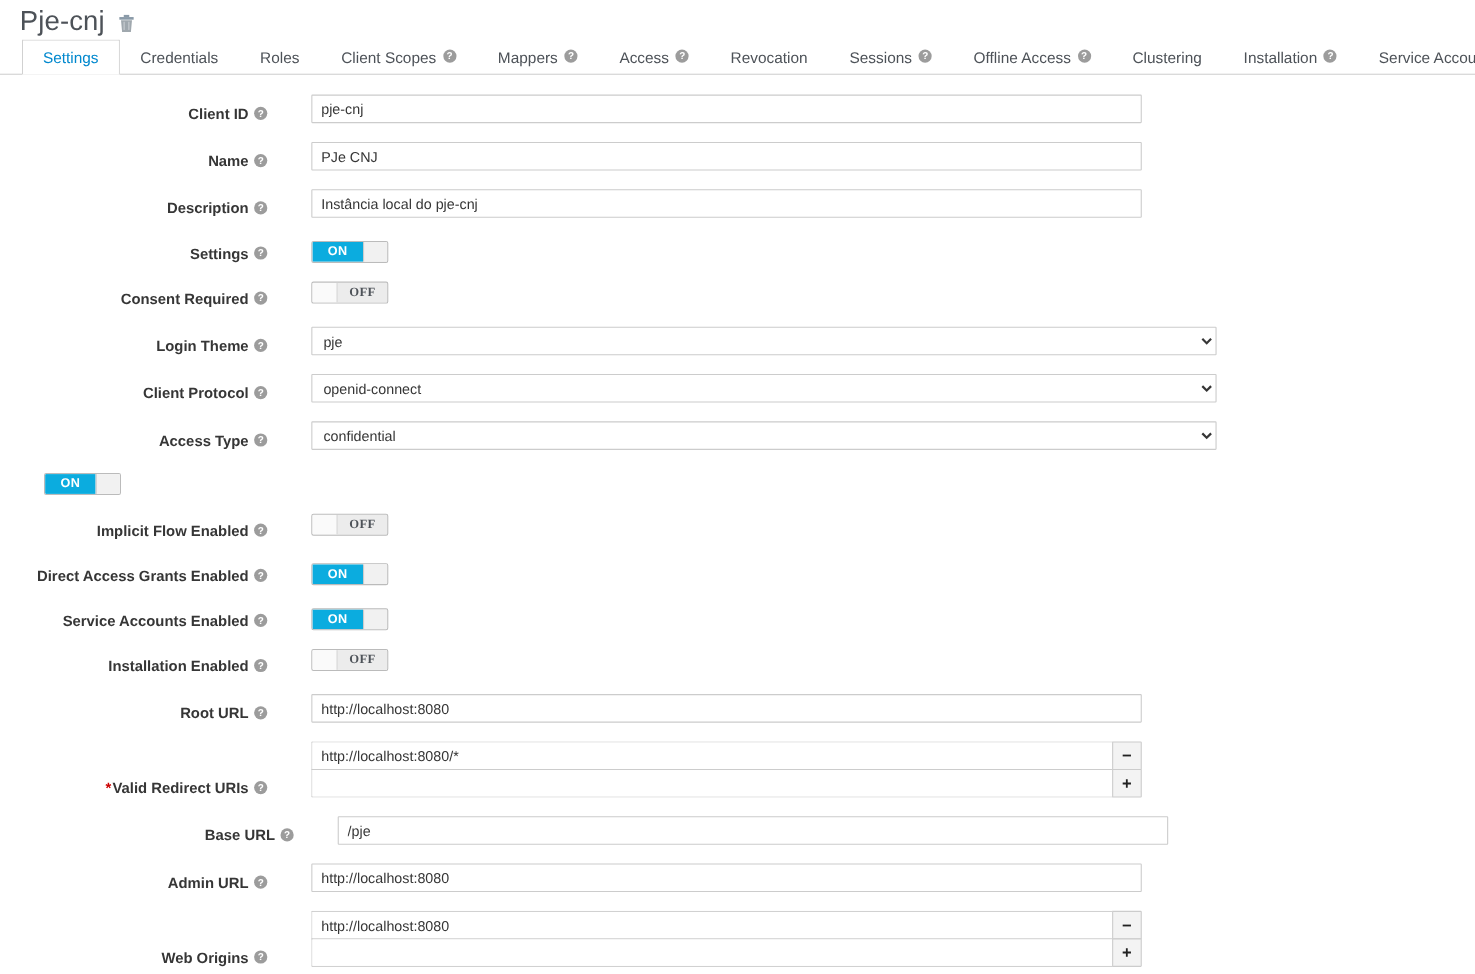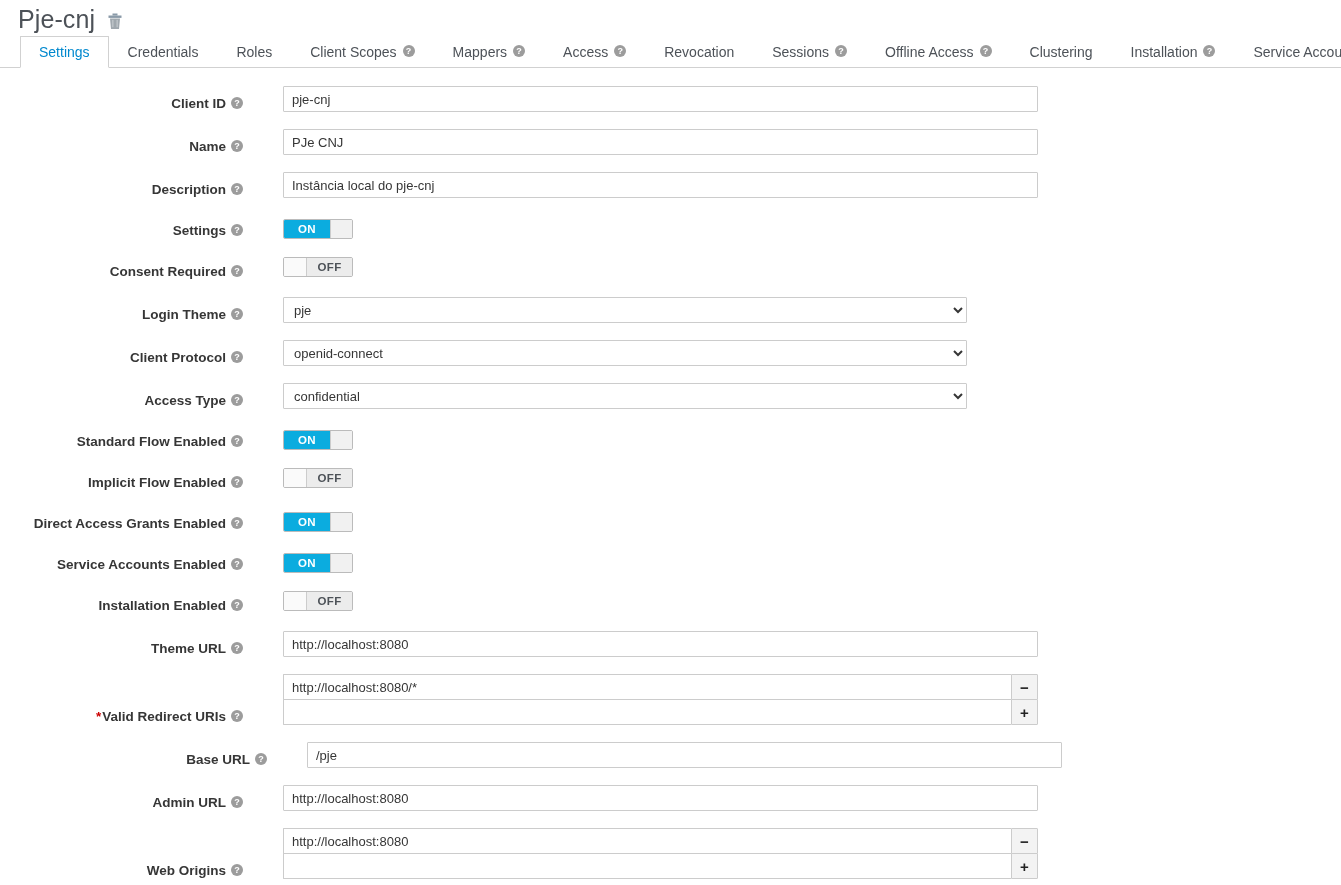--- a/index.html
+++ b/index.html
@@ -127,21 +127,21 @@
     background: #ffffff;
     outline: none;
   }
   input.txt.with-btn {
     width: 728px;
     border-right: none;
     border-radius: 1px 0 0 1px;
   }
 
   select.sel {
-    width: 684px;
+    width: 823px;
     height: 26px;
     padding: 2px 6px;
     font-size: 13px;
     font-family: "Liberation Sans", sans-serif;
     color: #363636;
     border: 1px solid #cccccc;
     border-radius: 1px;
     background: #ffffff;
     outline: none;
   }
@@ -177,20 +177,21 @@
   }
   .toggle.off .seg-knob {
     flex: 0 0 23px;
     background: #fafafa;
     border-right: 1px solid #cccccc;
   }
   .toggle.off .seg-label {
     flex: 1;
     background: #ececec;
     color: #4d5258;
+    font-family: Liberation Serif, serif;
   }
 
   
   .multi-row {
     display: flex;
     align-items: stretch;
     margin-bottom: 0;
   }
   .multi-row + .multi-row { margin-top: -1px; }
   .mv-btn {
@@ -353,23 +354,20 @@
       <span>Access Type</span><span class="help-icon">?</span>
     </div>
     <div class="form-control-wrap">
       <select class="sel">
         <option>confidential</option>
       </select>
     </div>
   </div>
 
   <div class="form-row">
-    <div class="form-label">
-      <span>Standard Flow Enabled</span><span class="help-icon">?</span>
-    </div>
     <div class="form-control-wrap">
       <div class="toggle on">
         <div class="seg seg-label">ON</div>
         <div class="seg seg-knob"></div>
       </div>
     </div>
   </div>
 
   <div class="form-row">
     <div class="form-label">
@@ -414,21 +412,21 @@
     <div class="form-control-wrap">
       <div class="toggle off">
         <div class="seg seg-knob"></div>
         <div class="seg seg-label">OFF</div>
       </div>
     </div>
   </div>
 
   <div class="form-row">
     <div class="form-label">
-      <span>Theme URL</span><span class="help-icon">?</span>
+      <span>Root URL</span><span class="help-icon">?</span>
     </div>
     <div class="form-control-wrap">
       <input class="txt" type="text" value="http://localhost:8080" style="">
     </div>
   </div>
 
   <div class="form-row">
     <div class="form-label">
       <span class="req">*</span><span>Valid Redirect URIs</span><span class="help-icon">?</span>
     </div>

